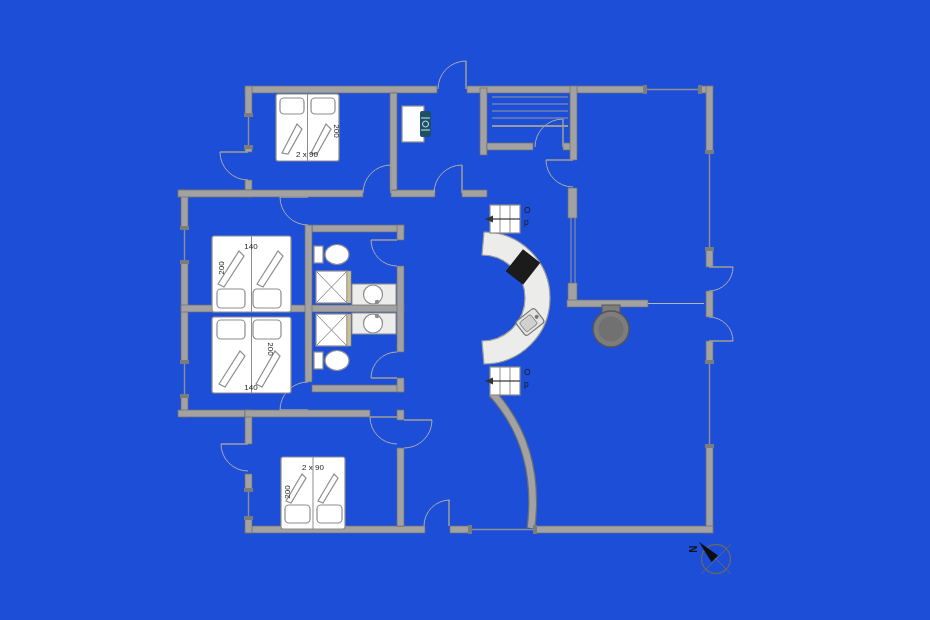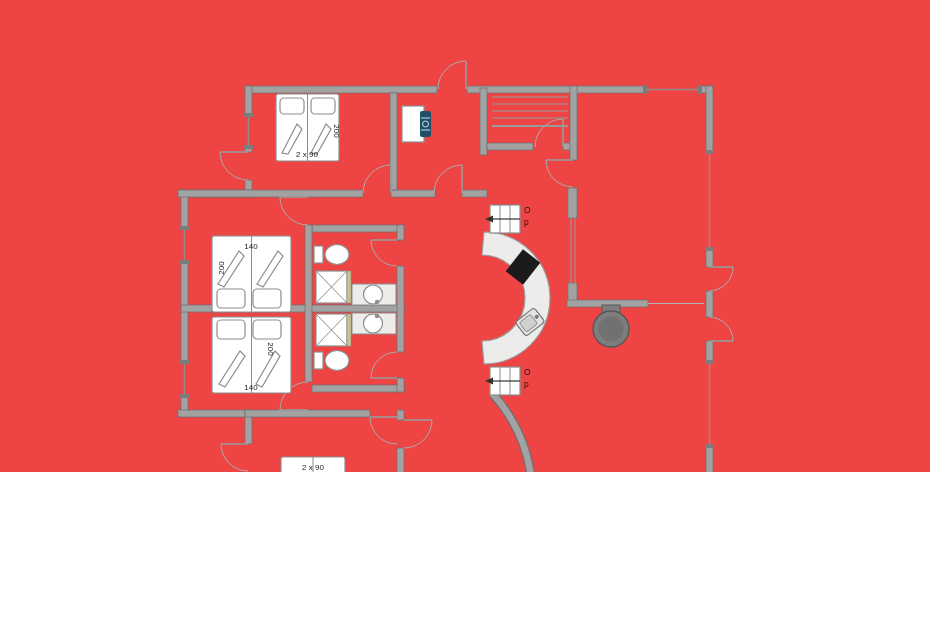--- a/index.html
+++ b/index.html
@@ -1,21 +1,21 @@
 <!DOCTYPE html>
 <html style="--wall-fill: #a2a2a2; --wall-edge: #6e6e6e; --fixture-line: #8d8d8d; --counter-fill: #ececea; --cooktop-fill: #1b1b1b; --stove-fill: #7d7d7d; --shower-trim: #cdc28e; --boiler-accent: #1d4f66; --label-text: #1a1a1a;"><head>
 <meta charset="utf-8">
 <style>
   :root{
     --wall-fill:#a2a2a2; --wall-edge:#6e6e6e; --fixture-line:#8d8d8d;
     --counter-fill:#ececea; --cooktop-fill:#1b1b1b; --stove-fill:#7d7d7d;
     --shower-trim:#cdc28e; --boiler-accent:#1d4f66; --label-text:#1a1a1a;
   }
   html,body{margin:0;padding:0;background:#ffffff;}
-  .stage{width:930px;height:472px;position:relative;background:#ef4444;overflow:hidden;
+  .stage{width:930px;height:620px;position:relative;background:#1d4ed8;overflow:hidden;
          font-family:"Liberation Sans", sans-serif;}
   .wall{fill:var(--wall-fill);stroke:var(--wall-edge);stroke-width:.7;}
   .win-line{stroke:#8f8f8f;stroke-width:1.4;}
   .cap{fill:#7c7c7c;}
   .door-arc{fill:none;stroke:#ababab;stroke-width:1;}
   .door-leaf{stroke:#9a9a9a;stroke-width:1.6;fill:none;}
   .furn{fill:#ffffff;stroke:var(--fixture-line);stroke-width:1.2;}
   .furn-thin{fill:none;stroke:var(--fixture-line);stroke-width:1;}
   .shelf{stroke:#9a9a9a;stroke-width:1.1;}
   .rail{stroke:#9a9a9a;stroke-width:1;}

